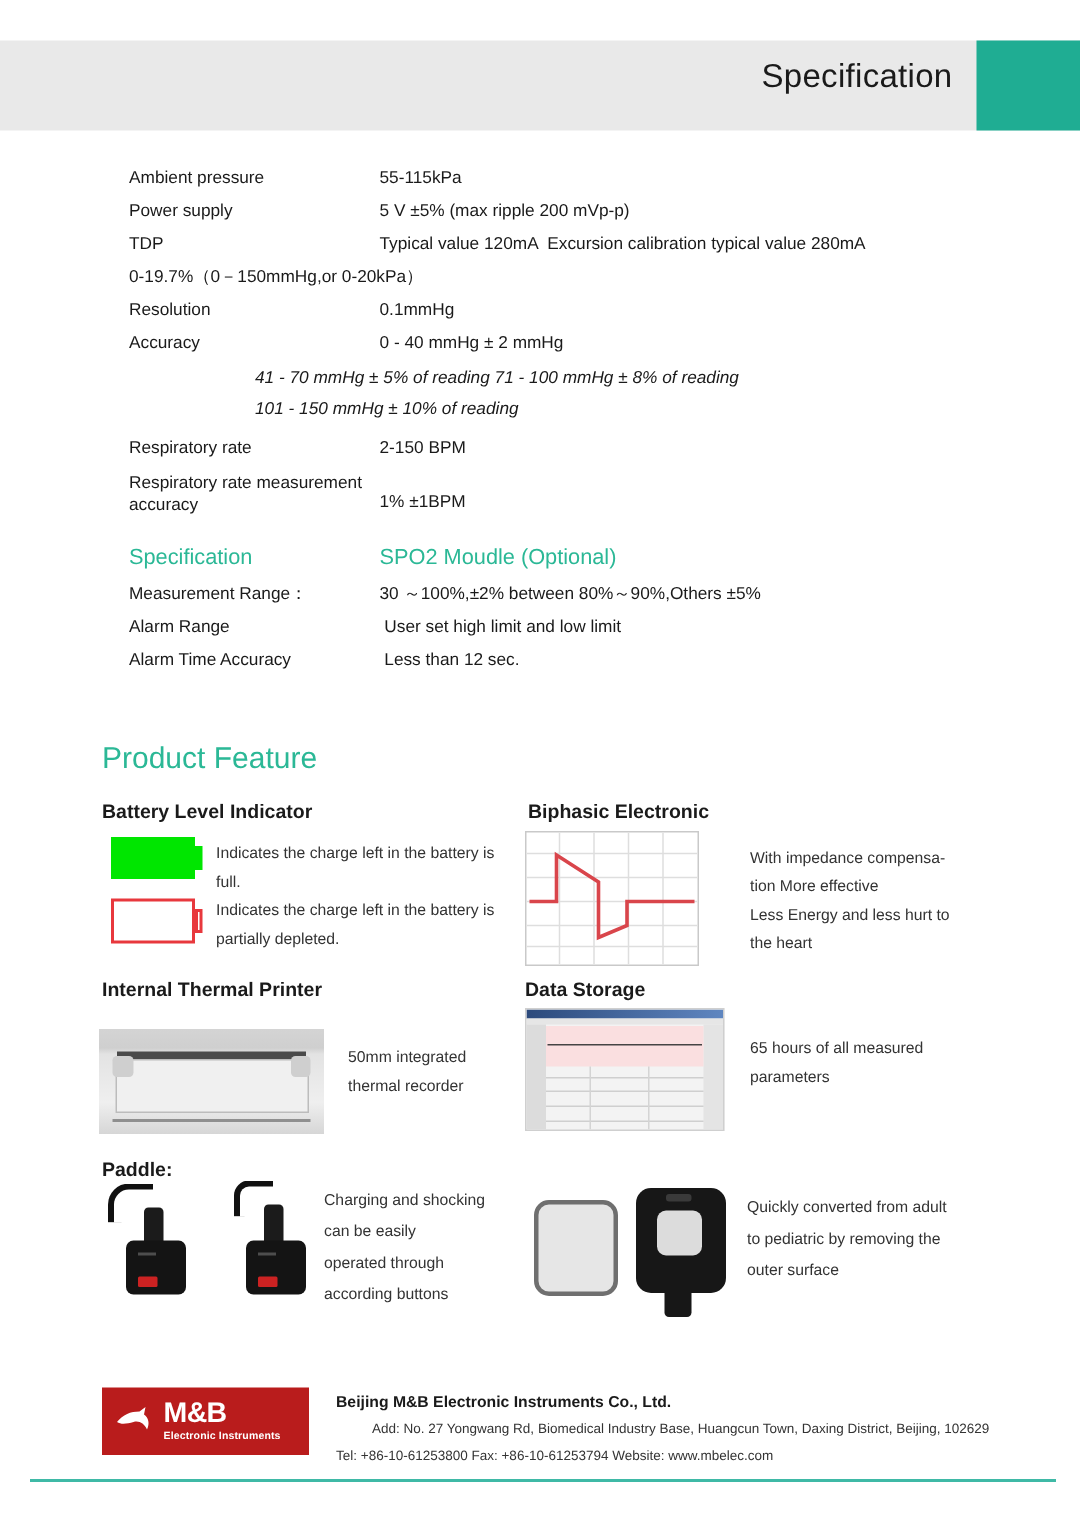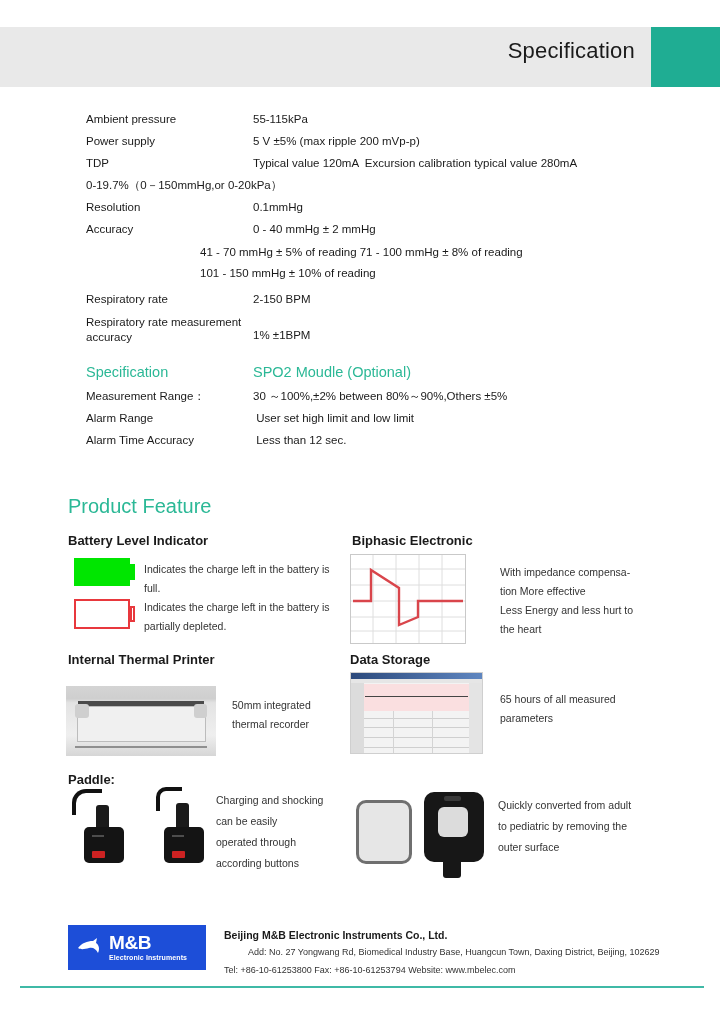--- a/index.html
+++ b/index.html
@@ -67,24 +67,25 @@
   }
   .spec-label.two-line { line-height: 15px; padding-top: 1px; }
   .spec-value {
     flex: 1;
     font-size: 11.5px;
     color: #1a1a1a;
     line-height: 19px;
     white-space: pre;
   }
   .spec-cont {
-    margin-left: 114px;
+    margin-left: 84px;
     font-size: 11.5px;
     line-height: 21px;
     color: #1a1a1a;
+    font-style: italic;
   }
 
   
   .spec-row.green .spec-label,
   .spec-row.green .spec-value {
     color: #2bb896;
     font-size: 14.5px;
     line-height: 22px;
   }
 
@@ -272,21 +273,21 @@
     border-radius: 2px;
   }
 
   
   .logo-box {
     position: absolute;
     left: 68px;
     top: 925px;
     width: 138px;
     height: 45px;
-    background: #1d4ed8;
+    background: #b91c1c;
   }
   .logo-mark {
     position: absolute;
     left: 9px;
     top: 12px;
     width: 26px;
     height: 20px;
   }
   .logo-text {
     position: absolute;

